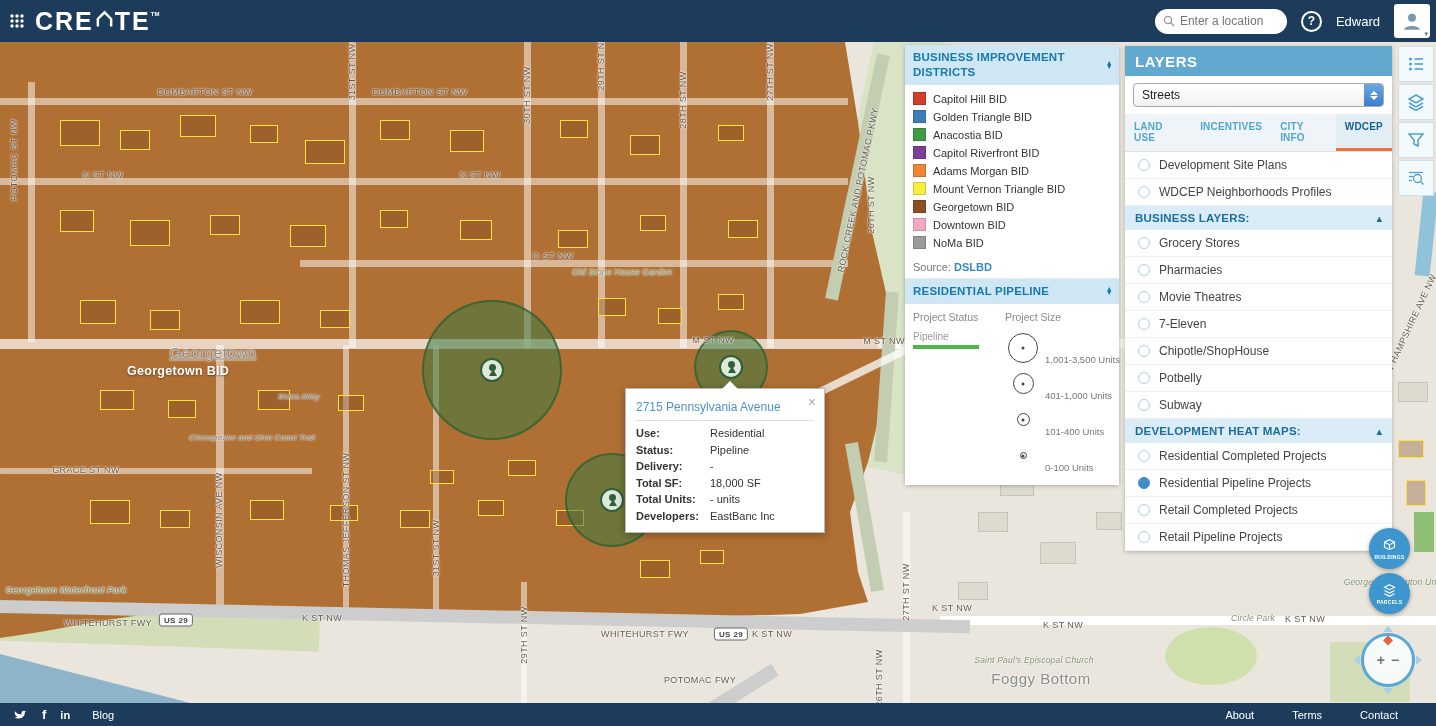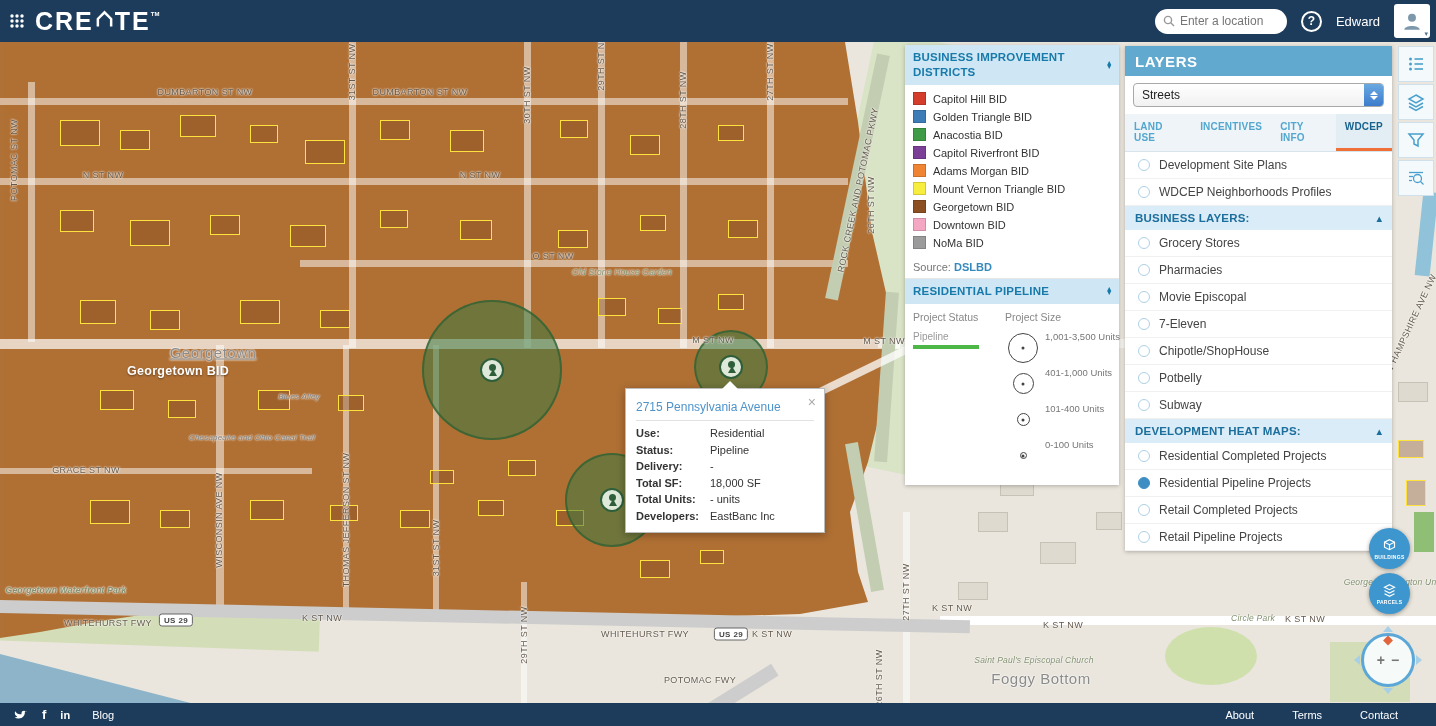--- a/index.html
+++ b/index.html
@@ -54,21 +54,21 @@
   .swatch{width:13px;height:13px;margin-right:7px;flex:none;border:1px solid rgba(0,0,0,.15)}
   .bid-label{color:#333;font-size:11px}
   .lg-source{padding:5px 8px;color:#777;border-bottom:1px solid #e7e7e7}
   .lg-source a{color:var(--c-link);font-weight:bold;text-decoration:none;cursor:pointer}
   .lg-pipe-body{display:flex;padding:7px 6px 10px 8px}
   .pipe-left{width:92px;flex:none}
   .pipe-col{color:#888;font-size:10.5px;margin-bottom:8px}
   .pipe-status{color:#999;font-size:10px;margin-top:8px}
   .pipe-bar{width:66px;height:4px;background:#4db848;margin-top:3px}
   .pipe-right{flex:1}
-  .size-row{display:flex;align-items:flex-start;margin-bottom:2px}
+  .size-row{display:flex;align-items:flex-end;margin-bottom:2px}
   .size-circle-wrap{width:36px;height:34px;flex:none;display:flex;align-items:center;justify-content:center;position:relative}
   .size-circle{border:1px solid #444;border-radius:50%;display:block}
   .size-dot{position:absolute;width:3px;height:3px;border-radius:50%;background:#444;left:50%;top:50%;transform:translate(-50%,-50%)}
   .size-label{font-size:9.5px;color:#777;margin-left:4px;white-space:nowrap}
 
   
   #popup{position:absolute;left:625px;top:388px;width:200px;background:#fff;border:1px solid #bbb;box-shadow:0 2px 8px rgba(0,0,0,.3);z-index:30;padding:8px 10px 10px}
   .pp-notch{position:absolute;left:96px;top:-8px;width:0;height:0;border-left:8px solid transparent;border-right:8px solid transparent;border-bottom:8px solid #fff}
   .pp-head{border-bottom:1px solid #e2e2e2;padding-bottom:5px;margin-bottom:6px;position:relative}
   .pp-title{color:#4e93c9;font-size:12px;cursor:pointer}
@@ -482,21 +482,21 @@
       <div class="layer-row">
         <span class="radio"></span>
         <span class="layer-label">Grocery Stores</span>
       </div>
       <div class="layer-row">
         <span class="radio"></span>
         <span class="layer-label">Pharmacies</span>
       </div>
       <div class="layer-row">
         <span class="radio"></span>
-        <span class="layer-label">Movie Episcopal</span>
+        <span class="layer-label">Movie Theatres</span>
       </div>
       <div class="layer-row">
         <span class="radio"></span>
         <span class="layer-label">7-Eleven</span>
       </div>
       <div class="layer-row">
         <span class="radio"></span>
         <span class="layer-label">Chipotle/ShopHouse</span>
       </div>
       <div class="layer-row">

